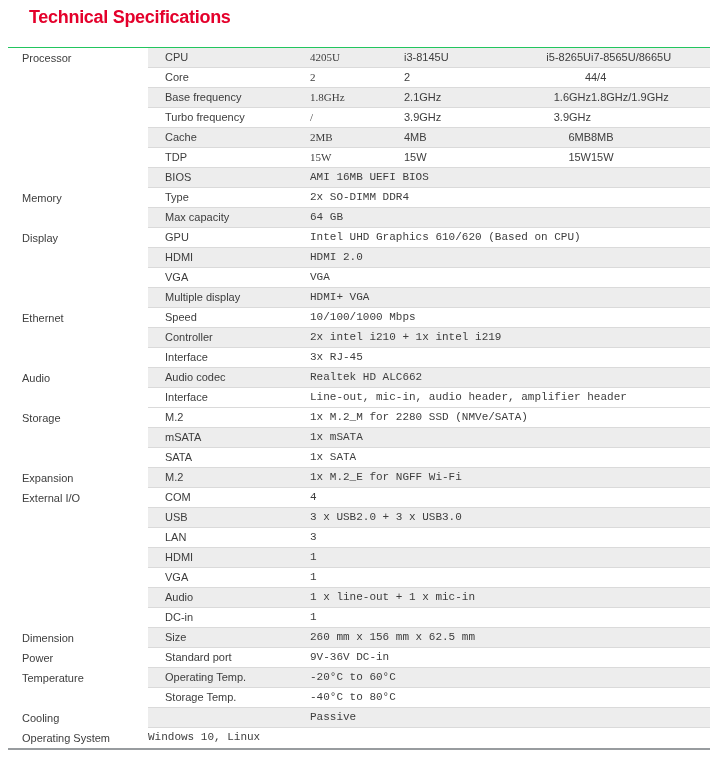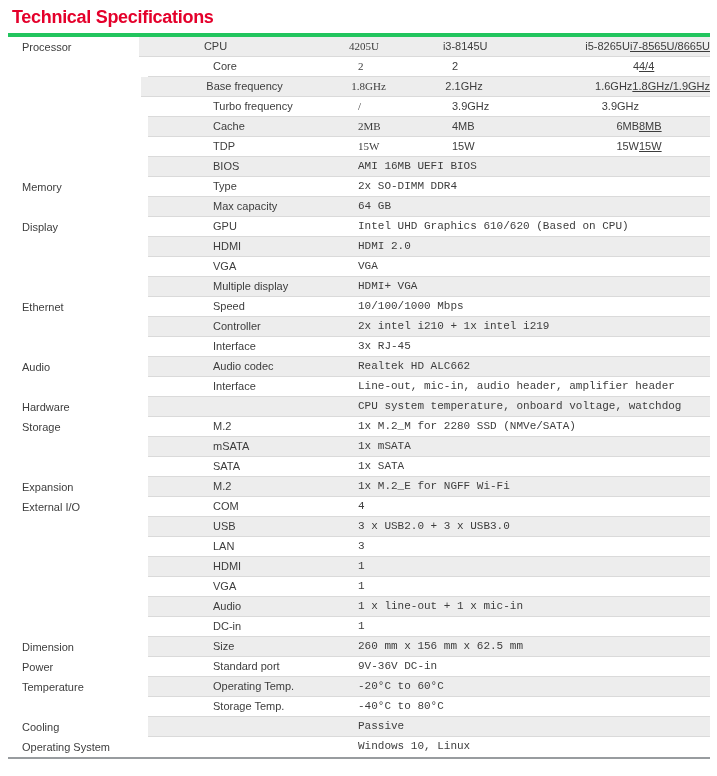--- a/index.html
+++ b/index.html
@@ -10,35 +10,35 @@
   }
   .page {
     position: relative;
     width: 717px;
     height: 776px;
     background: #ffffff;
     overflow: hidden;
   }
   .title {
     position: absolute;
-    left: 12px;
+    left: 29px;
     top: 7px;
     margin: 0;
     font-size: 18px;
     font-weight: 700;
     letter-spacing: -0.3px;
     color: var(--accent, #e4002b);
     text-align: center;
   }
   .spec-table {
     position: absolute;
     left: 8px;
-    top: 33px;
+    top: 47px;
     width: 702px;
-    border-top: 4px solid #22c55e;
+    border-top: 1px solid #22c55e;
     border-bottom: 2px solid #989c9f;
   }
   .row {
     display: flex;
     height: 20px;
   }
   .cat {
     width: 140px;
     box-sizing: border-box;
     padding-left: 14px;
@@ -47,24 +47,24 @@
     color: #3d3d3d;
     white-space: nowrap;
     overflow: hidden;
   }
   .right {
     flex: 1;
     display: flex;
     box-sizing: border-box;
     border-bottom: 1px solid #dadada;
     background: #ffffff;
-    padding-left: 48px;
   }
   .row:last-child .right {
     border-bottom: none;
+    flex-direction: column;
   }
   .right.shaded {
     background: var(--shade, #ededed);
   }
   .attr {
     width: 162px;
     box-sizing: border-box;
     padding-left: 17px;
     font-size: 11px;
     line-height: 19px;
@@ -76,21 +76,21 @@
     box-sizing: border-box;
     font-size: 11px;
     line-height: 19px;
     color: #3d3d3d;
     white-space: nowrap;
     overflow: hidden;
   }
   .val.c0 { width: 94px; font-family: Liberation Serif, serif; }
   .val.c1 { width: 94px; }
   .val.c2 { width: 93px; text-align: right; }
-  .val.c3 { flex: 1; text-decoration: underline; }
+  .val.c3 { flex: 1; }
   .val.span { flex: 1; font-family: Liberation Mono, monospace; }
 </style>
 </head>
 <body>
 
 <div class="page">
   <h1 class="title">Technical Specifications</h1>
   <div class="spec-table" id="spec-table">
       <div class="row">
         <div class="cat">Processor</div>
@@ -229,27 +229,20 @@
         </div>
       </div>
       <div class="row">
         <div class="cat"></div>
         <div class="right">
           <div class="attr">Interface</div>
           <div class="val span">Line-out, mic-in, audio header, amplifier header</div>
         </div>
       </div>
       <div class="row">
-        <div class="cat">Hardware</div>
-        <div class="right shaded">
-          <div class="attr"></div>
-          <div class="val span">CPU system temperature, onboard voltage, watchdog</div>
-        </div>
-      </div>
-      <div class="row">
         <div class="cat">Storage</div>
         <div class="right">
           <div class="attr">M.2</div>
           <div class="val span">1x M.2_M for 2280 SSD (NMVe/SATA)</div>
         </div>
       </div>
       <div class="row">
         <div class="cat"></div>
         <div class="right shaded">
           <div class="attr">mSATA</div>

